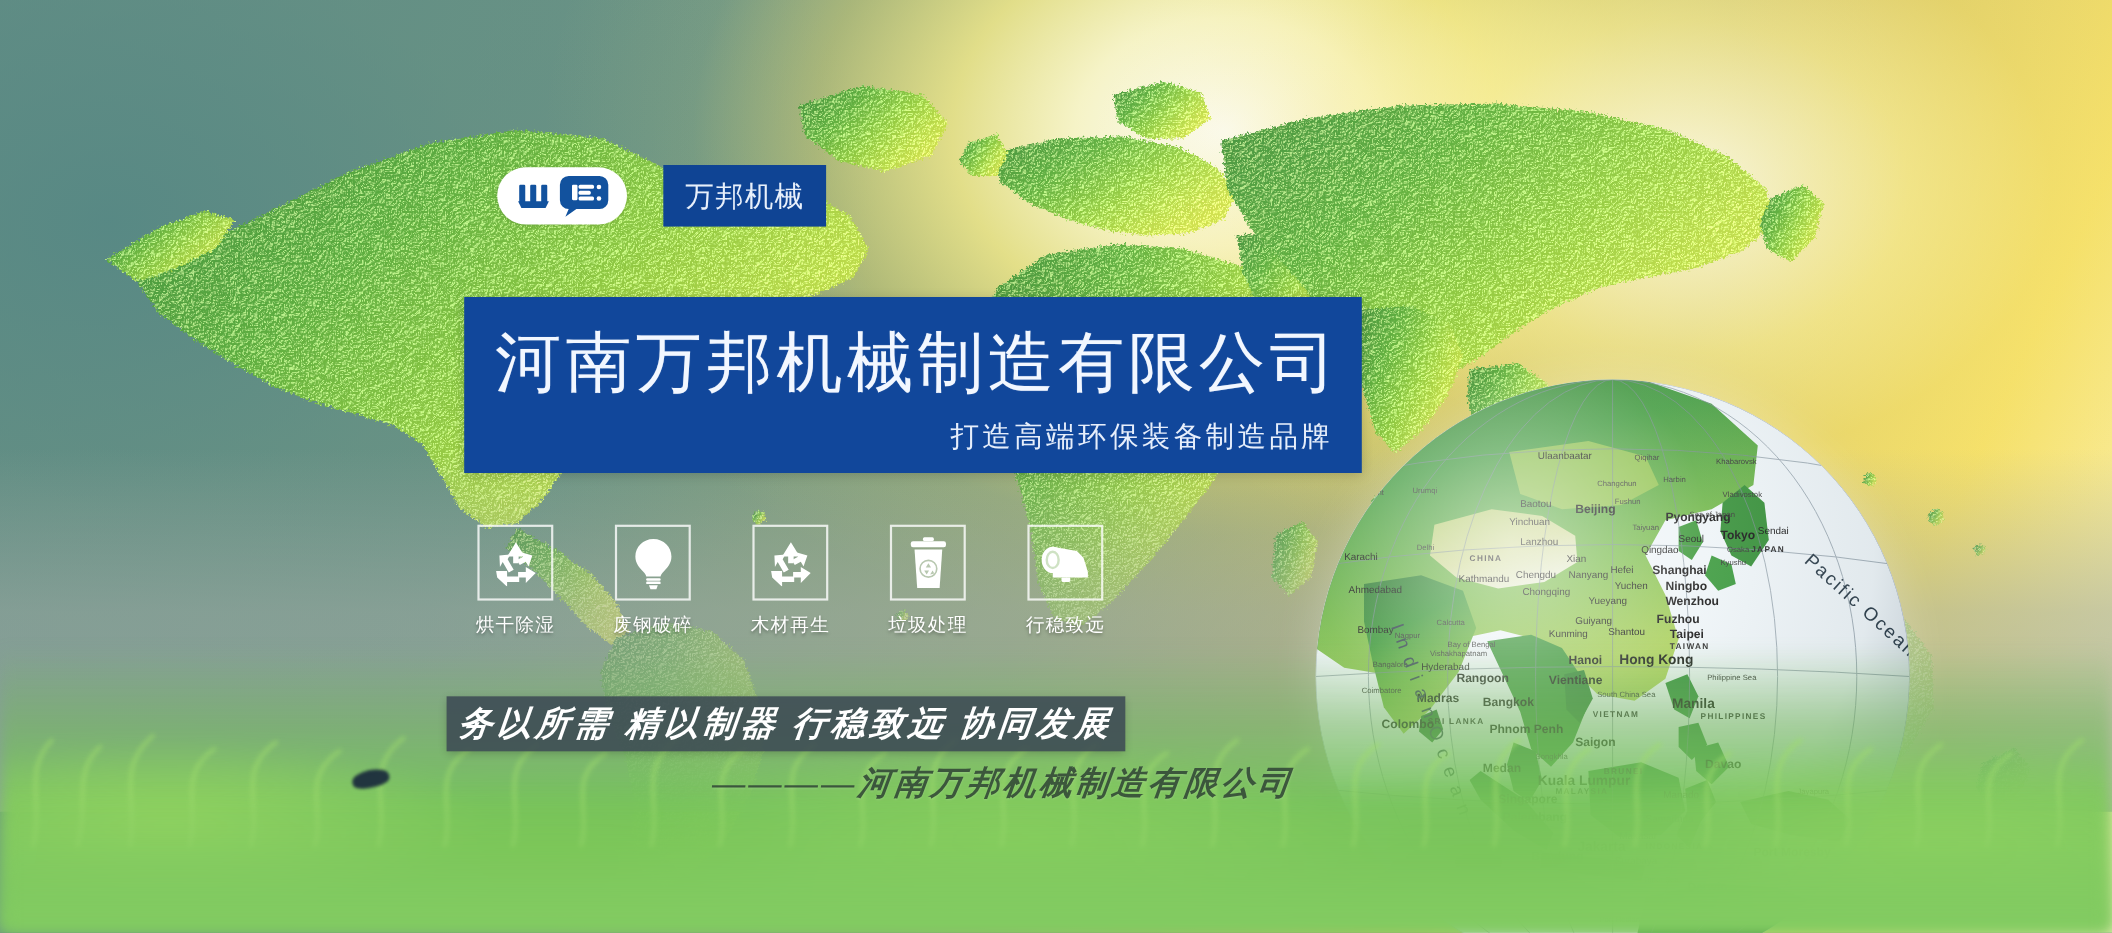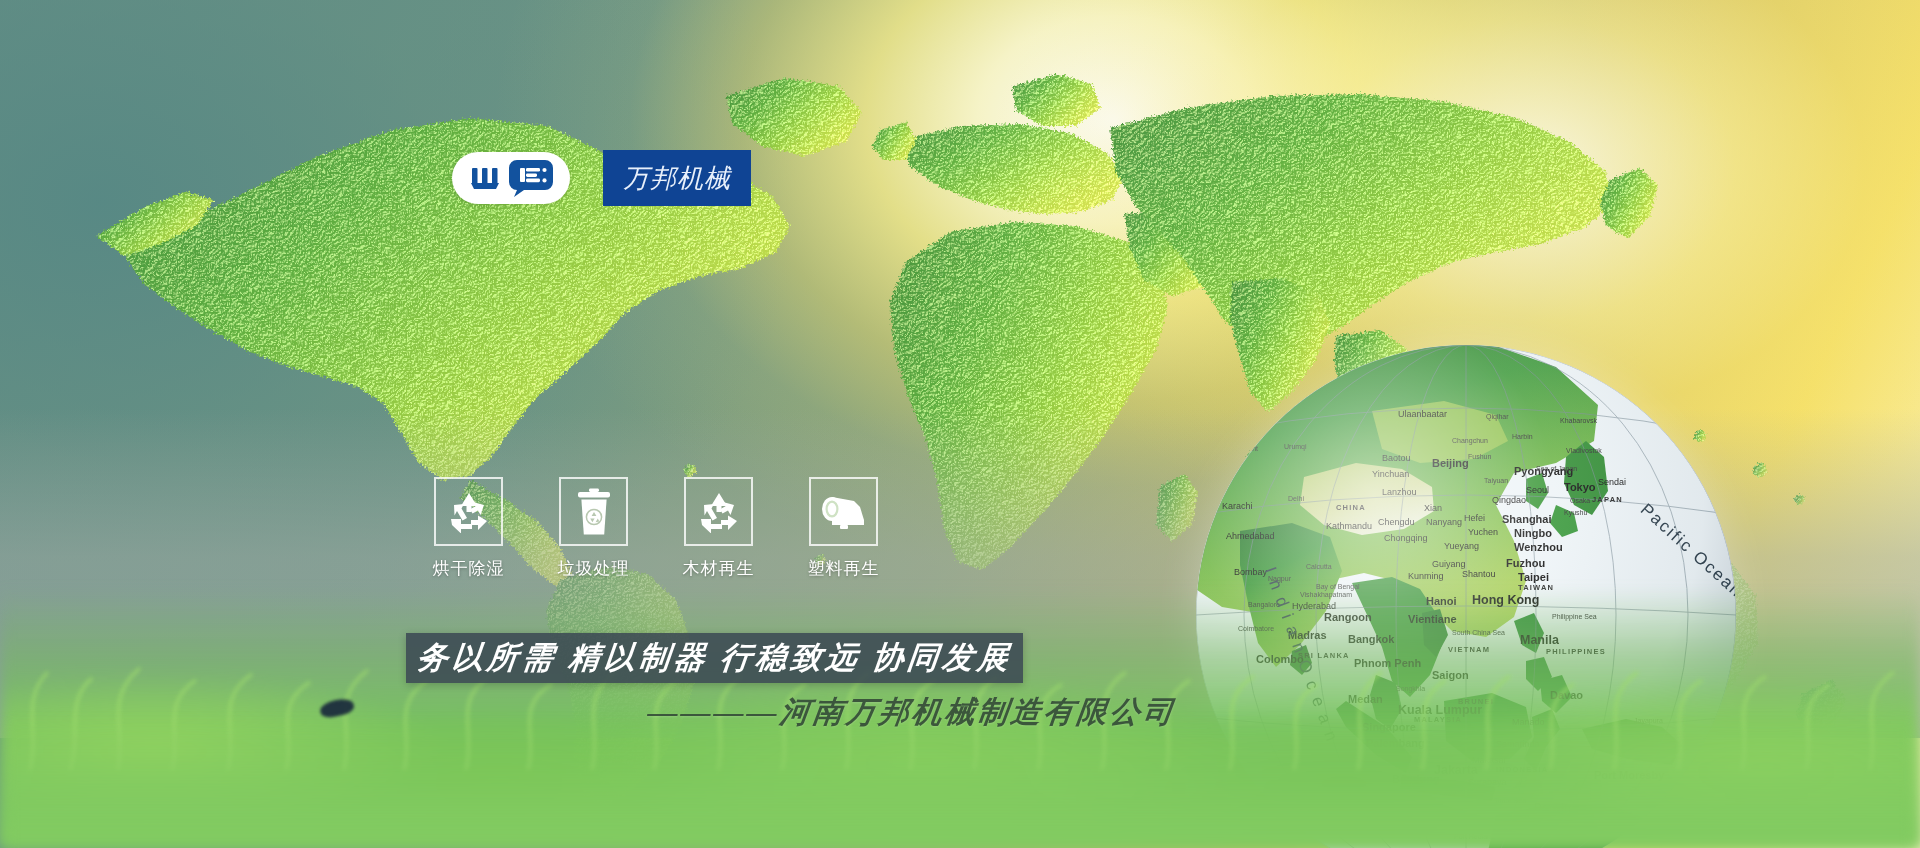--- a/index.html
+++ b/index.html
@@ -110,21 +110,21 @@
     display:flex; align-items:stretch; height:56px;
   }
   .logo-pill {
     width:118px; height:52px; border-radius:26px;
     background:#ffffff;
     display:flex; align-items:center; justify-content:center; gap:5px;
     margin-top:2px;
     box-shadow:0 1px 5px rgba(0,0,0,.12);
   }
   .nav-tabs {
-    display:flex; align-items:stretch; margin-left:33px; height:56px;font-style:italic;
+    display:flex; align-items:stretch; margin-left:33px; height:56px;
   }
   .nav-tab {
     display:flex; align-items:center; justify-content:center;
     padding:0 20px;
     font-size:26px; letter-spacing:1px;
     font-family:"Liberation Sans", sans-serif;
   }
   .nav-tab.primary { background:#0f4494; color:#e8f0fb; }
   .nav-tab.secondary { background:#fdfdfd; color:#5e7fa8; }
 
@@ -535,38 +535,70 @@
           <circle cx="36.5" cy="22.4" r="2.1"></circle>
         </g>
       </svg>
     </div>
 
     <div class="nav-tabs">
       <div class="nav-tab primary">万邦机械</div>
     </div>
   </div>
 
+  <div class="title-block">
+    <div class="title-main">河南万邦机械制造有限公司</div>
+    <div class="title-sub">打造高端环保装备制造品牌</div>
+  </div>
 
   <div class="features">
 
     <div class="feature">
       <div class="feature-box">
         <svg width="44" height="42" viewBox="0 0 44 42">
           <g fill="#ffffff">
             <path d="M22,2 L30,15 L24.5,15 L24.5,21 L19.5,21 L19.5,15 L14,15 Z"></path>
             <path d="M7,14 L17,13 L14.5,17.5 L20,27 L15.5,29.5 L10,20 L7.5,24.5 Z"></path>
             <path d="M37,14 L33.5,24 L31,19.6 L25.5,22.6 L23,18.2 L28.5,15.2 L26,10.9 Z"></path>
             <path d="M4,28 L14,28 L14,33 L25,33 L25,38 L14,38 L14,42.5 L5,34 Z"></path>
             <path d="M40,30 L31,39 L31,34 L24,34 L24,29 L31,29 L31,24.5 Z"></path>
           </g>
         </svg>
       </div>
       <div class="feature-label">烘干除湿</div>
     </div>
 
+    <div class="feature">
+      <div class="feature-box">
+        <svg width="38" height="48" viewBox="0 0 38 48">
+          <g fill="#ffffff">
+            <path d="M19,2 C9.6,2 2.6,9.2 2.6,18 C2.6,24.2 6.4,28.2 9.6,31.6 C11.2,33.3 12.2,34.6 12.5,36 L25.5,36 C25.8,34.6 26.8,33.3 28.4,31.6 C31.6,28.2 35.4,24.2 35.4,18 C35.4,9.2 28.4,2 19,2 Z"></path>
+            <rect x="12.4" y="37.6" width="13.2" height="2.3" rx="1.1"></rect>
+            <rect x="12.4" y="40.7" width="13.2" height="2.3" rx="1.1"></rect>
+            <path d="M15,44 L23,44 L21.6,48 L16.4,48 Z"></path>
+          </g>
+        </svg>
+      </div>
+      <div class="feature-label">废钢破碎</div>
+    </div>
+
+    <div class="feature">
+      <div class="feature-box">
+        <svg width="44" height="42" viewBox="0 0 44 42">
+          <g fill="#ffffff">
+            <path d="M22,2 L30,15 L24.5,15 L24.5,21 L19.5,21 L19.5,15 L14,15 Z"></path>
+            <path d="M7,14 L17,13 L14.5,17.5 L20,27 L15.5,29.5 L10,20 L7.5,24.5 Z"></path>
+            <path d="M37,14 L33.5,24 L31,19.6 L25.5,22.6 L23,18.2 L28.5,15.2 L26,10.9 Z"></path>
+            <path d="M4,28 L14,28 L14,33 L25,33 L25,38 L14,38 L14,42.5 L5,34 Z"></path>
+            <path d="M40,30 L31,39 L31,34 L24,34 L24,29 L31,29 L31,24.5 Z"></path>
+          </g>
+        </svg>
+      </div>
+      <div class="feature-label">木材再生</div>
+    </div>
 
     <div class="feature">
       <div class="feature-box">
         <svg width="36" height="48" viewBox="0 0 36 48">
           <g fill="#ffffff">
             <rect x="2" y="4" width="32" height="5.4" rx="2"></rect>
             <rect x="13" y="0.5" width="10" height="3.4" rx="1.4"></rect>
             <path d="M5.4,11.5 L30.6,11.5 L28.2,46.5 L7.8,46.5 Z"></path>
           </g>
           <circle cx="18" cy="29" r="7.6" fill="none" stroke="#b8c8b0" stroke-width="1.5"></circle>
@@ -575,45 +607,30 @@
             <path d="M14.2,30.6 L18.6,30.6 L16.4,34.2 Z"></path>
             <path d="M21.8,30.6 L19.6,34.2 L23.4,33.4 Z"></path>
           </g>
         </svg>
       </div>
       <div class="feature-label">垃圾处理</div>
     </div>
 
     <div class="feature">
       <div class="feature-box">
-        <svg width="44" height="42" viewBox="0 0 44 42">
-          <g fill="#ffffff">
-            <path d="M22,2 L30,15 L24.5,15 L24.5,21 L19.5,21 L19.5,15 L14,15 Z"></path>
-            <path d="M7,14 L17,13 L14.5,17.5 L20,27 L15.5,29.5 L10,20 L7.5,24.5 Z"></path>
-            <path d="M37,14 L33.5,24 L31,19.6 L25.5,22.6 L23,18.2 L28.5,15.2 L26,10.9 Z"></path>
-            <path d="M4,28 L14,28 L14,33 L25,33 L25,38 L14,38 L14,42.5 L5,34 Z"></path>
-            <path d="M40,30 L31,39 L31,34 L24,34 L24,29 L31,29 L31,24.5 Z"></path>
-          </g>
-        </svg>
-      </div>
-      <div class="feature-label">木材再生</div>
-    </div>
-
-    <div class="feature">
-      <div class="feature-box">
         <svg width="48" height="36" viewBox="0 0 48 36">
           <g fill="#ffffff">
             <ellipse cx="12" cy="15" rx="10" ry="12"></ellipse>
             <path d="M12,3 L34,7 L40,13 L44,26 L44,31 L12,31 Z"></path>
             <rect x="20" y="31" width="8" height="4" rx="1"></rect>
           </g>
           <ellipse cx="12" cy="15" rx="5.4" ry="7.4" fill="none" stroke="#cfe2c4" stroke-width="2.2"></ellipse>
         </svg>
       </div>
-      <div class="feature-label">塑料再生</div>
+      <div class="feature-label">行稳致远</div>
     </div>
   </div>
 
   <div class="slogan-bar">
     <div class="slogan-text">务以所需 精以制器 行稳致远 协同发展</div>
   </div>
   <div class="signature">————河南万邦机械制造有限公司</div>
 
 </div>
 

